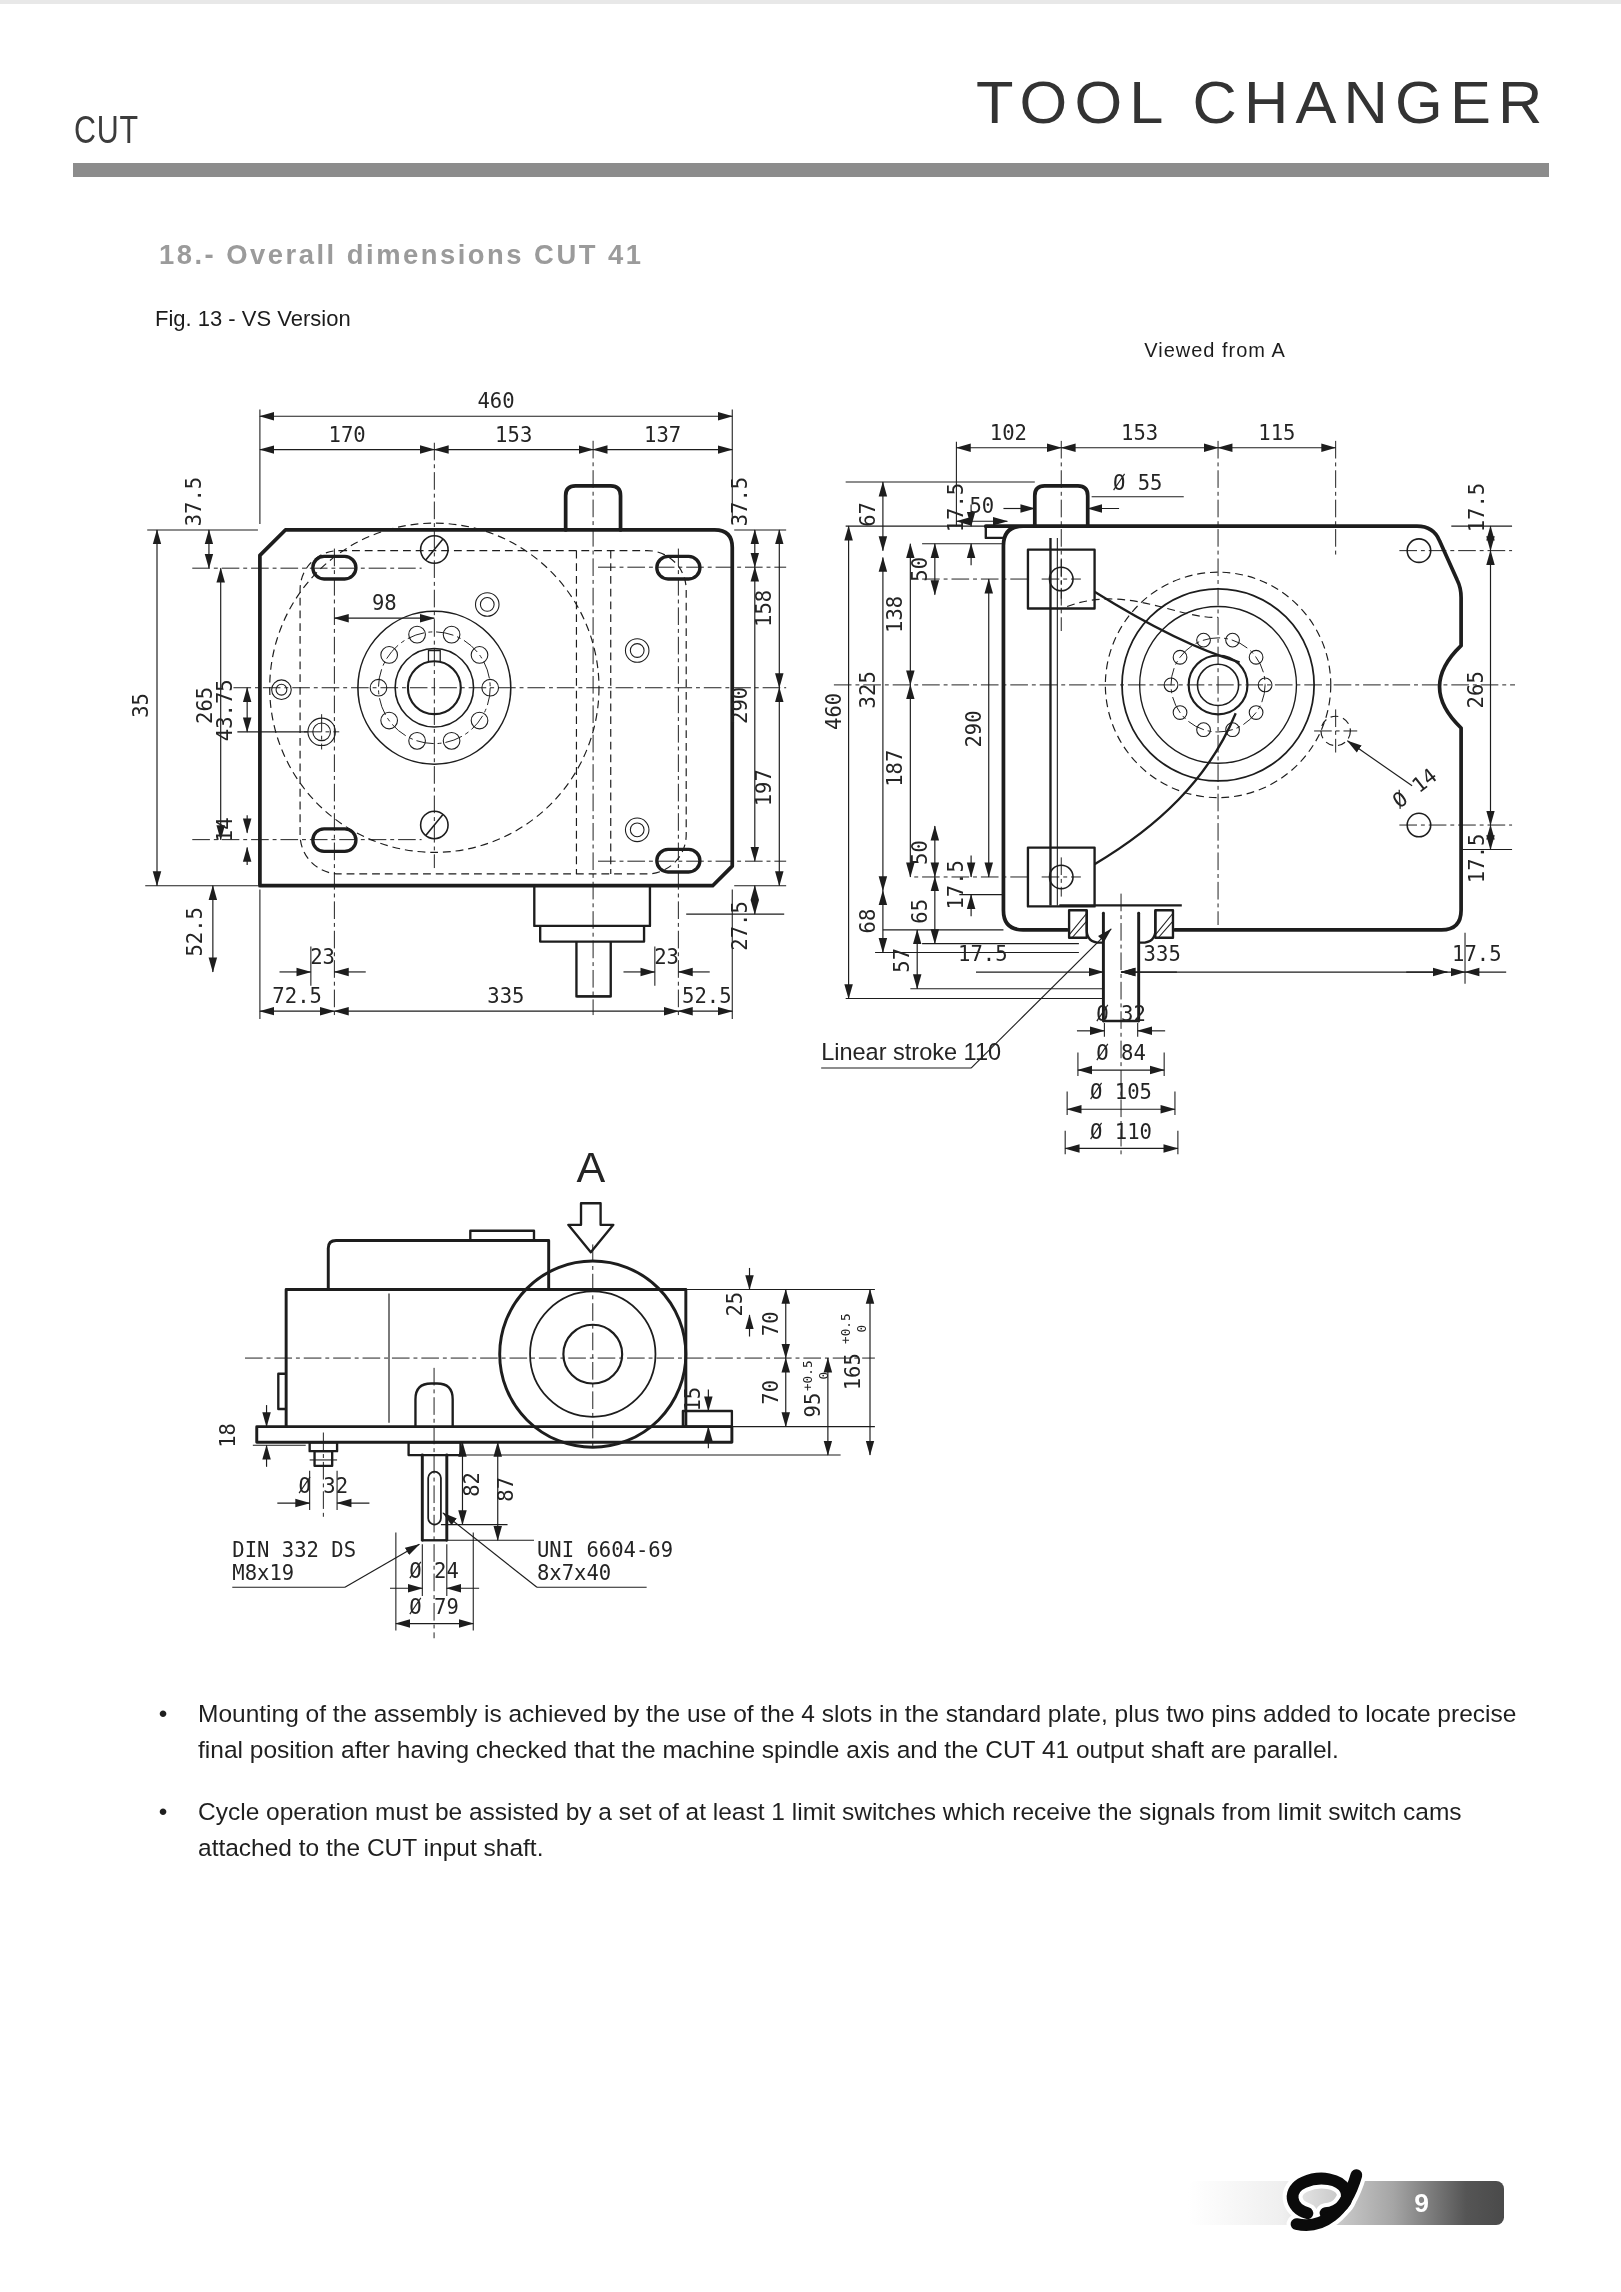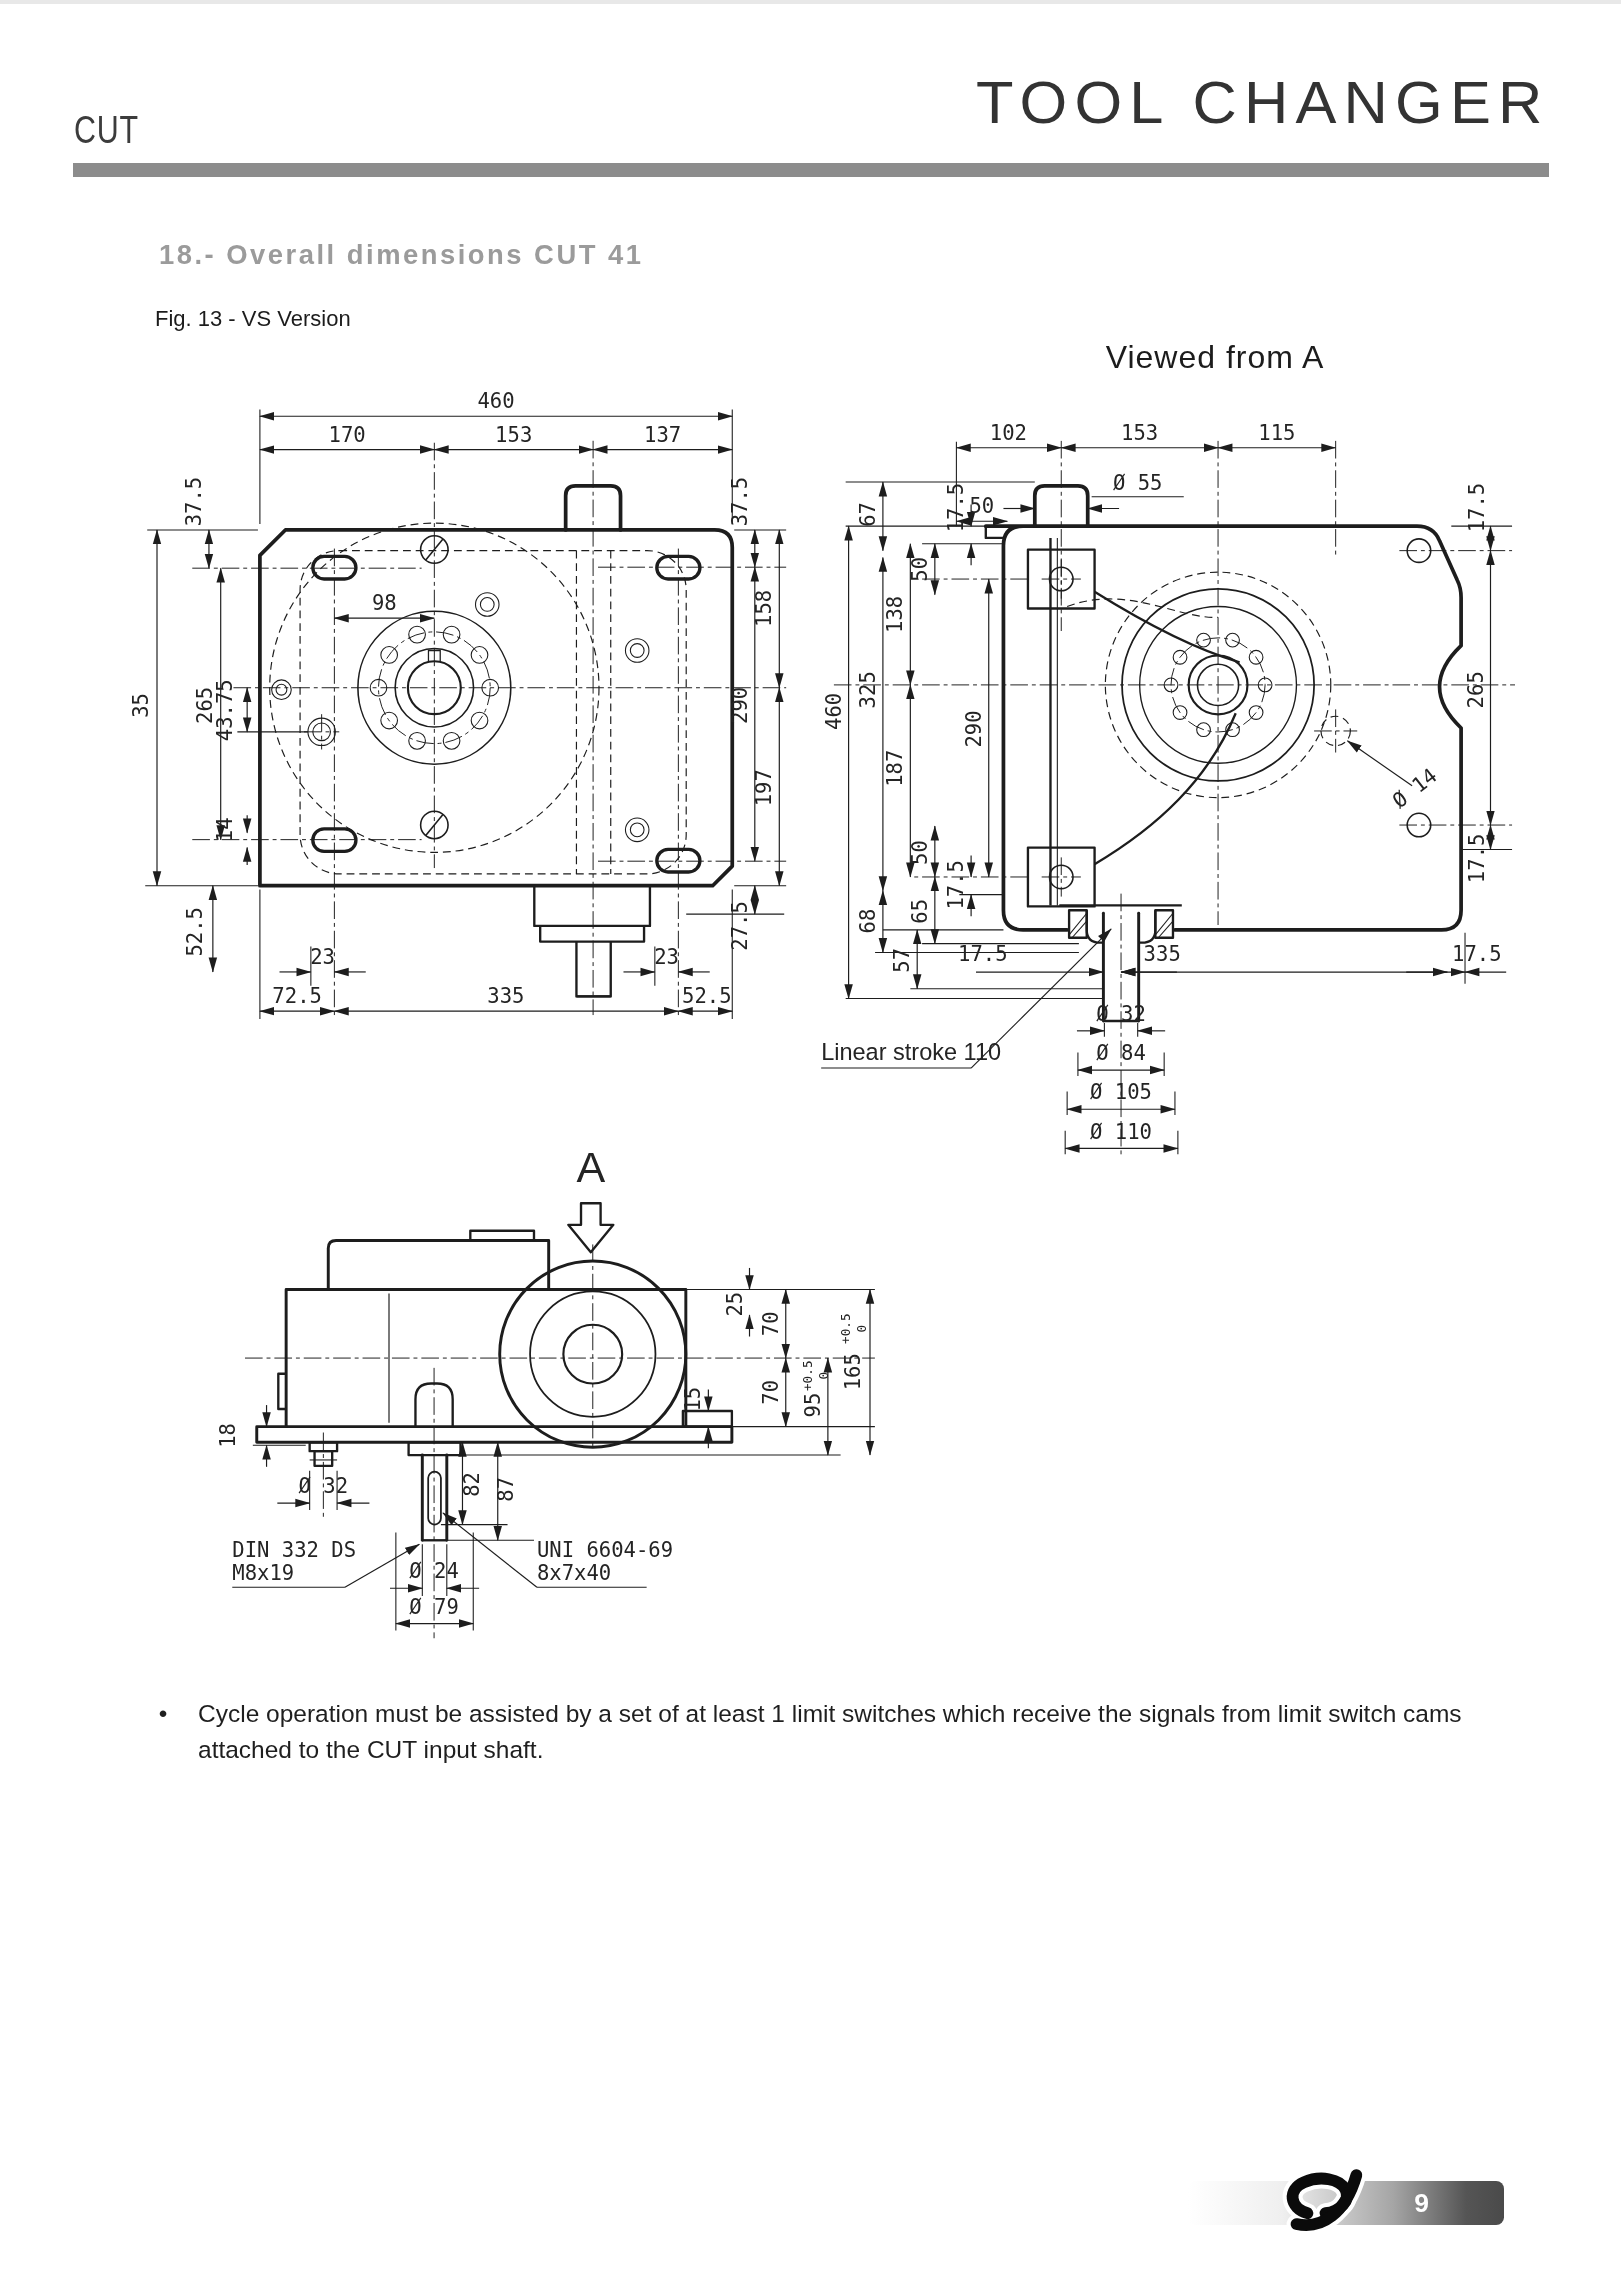--- a/index.html
+++ b/index.html
@@ -8,21 +8,21 @@
   
   .brand{position:absolute;left:74px;top:104px;font-size:39px;color:#3c3c3c;
          letter-spacing:1px;transform:scaleX(.78);transform-origin:left top;font-weight:400;}
   .doc-title{position:absolute;right:71px;top:65px;font-size:59px;color:#333;
              letter-spacing:6.9px;font-weight:400;transform:scaleX(1.04);transform-origin:right top;}
   .rule{position:absolute;left:73px;top:159px;width:1476px;height:13.7px;background:#8c8c8c;}
   .section-title{position:absolute;left:159px;top:235px;margin:0;font-size:27.4px;font-weight:bold;
                  color:#9b9b9b;letter-spacing:2.5px;}
   .fig-caption{position:absolute;left:155px;top:302px;font-size:22px;color:#1c1c1c;}
   .viewed-from{position:absolute;left:1019px;top:335px;width:392px;text-align:center;
-               font-size:32px;color:#1c1c1c;letter-spacing:1px;}
+               font-size:20px;color:#1c1c1c;letter-spacing:1px;}
   
   .draw{position:absolute;}
   .thick{stroke:#1d1d1d;stroke-width:3.8;fill:none;stroke-linejoin:round;stroke-linecap:round;}
   .med{stroke:#1d1d1d;stroke-width:2.4;fill:none;stroke-linejoin:round;}
   .t16{stroke:#1d1d1d;stroke-width:1.6;fill:none;}
   .thin{stroke:#1d1d1d;stroke-width:1.1;fill:none;}
   .dim line,.dim path{stroke:#1d1d1d;stroke-width:1.2;fill:none;}
   .cl{stroke:#1d1d1d;stroke-width:1;fill:none;stroke-dasharray:18 4 4 4;}
   .hid{stroke:#1d1d1d;stroke-width:1.2;fill:none;stroke-dasharray:8 5;}
   .lbl text{font-family:"DejaVu Sans Mono","Liberation Mono",monospace;font-size:21px;
@@ -450,20 +450,21 @@
       <text x="443" y="1643">Ø 79</text>
       <text class="note" x="237" y="1585">DIN 332 DS</text>
       <text class="note" x="237" y="1609">M8x19</text>
       <text class="note" x="548" y="1585">UNI 6604-69</text>
       <text class="note" x="548" y="1609">8x7x40</text>
     </g>
     <path class="med" d="M593,1224 H613 V1246 H626 L603,1274 L580,1246 H593 Z"></path>
   </svg>
 
   <ul class="bullets">
+    <li><span>Mounting of the assembly is achieved by the use of the 4 slots in the standard plate, plus two pins added to locate precise final position after having checked that the machine spindle axis and the CUT 41 output shaft are parallel.</span></li>
     <li><span>Cycle operation must be assisted by a set of at least 1 limit switches which receive the signals from limit switch cams attached to the CUT input shaft.</span></li>
   </ul>
 
   <div class="footer-bar"></div>
   <svg class="logo" width="127" height="69" viewBox="0 0 70 38">
     <g fill="none" stroke-linecap="round">
       <path d="M14,26 C4,23 3,13 12,9 C21,5 32,7 35,13 C38,19 32,25 24,26" stroke="#ffffff" stroke-width="11"></path>
       <path d="M8,32 C22,35 35,26 41,5" stroke="#ffffff" stroke-width="11"></path>
       <path d="M14,26 C4,23 3,13 12,9 C21,5 32,7 35,13 C38,19 32,25 24,26" stroke="#0b0b0b" stroke-width="6.5"></path>
       <path d="M8,32 C22,35 35,26 41,5" stroke="#0b0b0b" stroke-width="6.5"></path>

